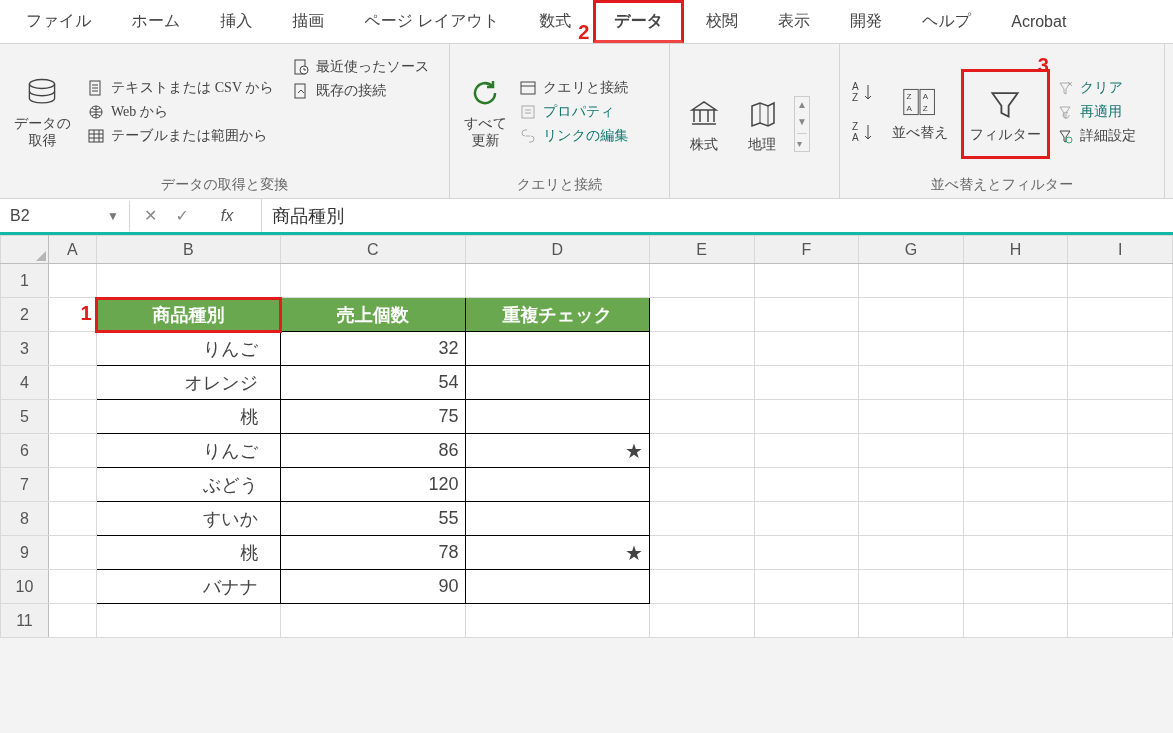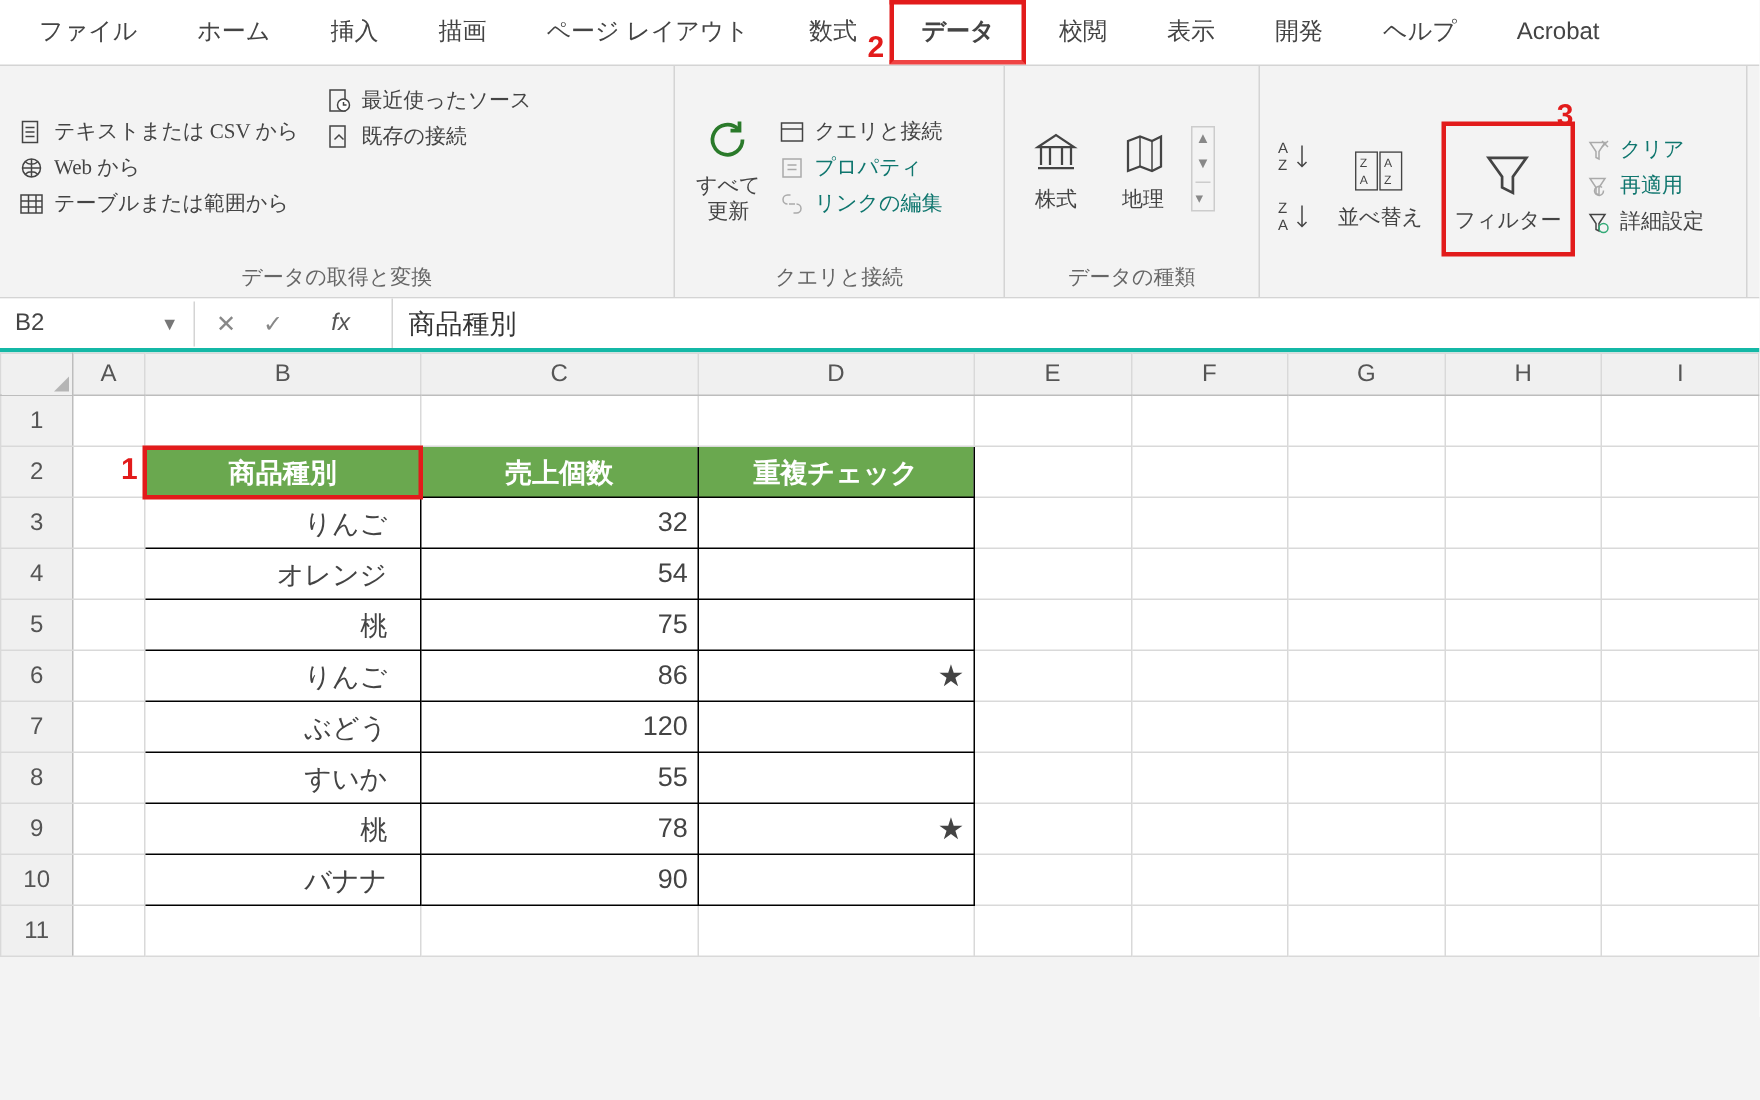--- a/index.html
+++ b/index.html
@@ -75,20 +75,31 @@
   <div class="tab">表示</div>
   <div class="tab">開発</div>
   <div class="tab">ヘルプ</div>
   <div class="tab">Acrobat</div>
 </div>
 
 <div class="ribbon">
 
   <div class="ribbon-group" style="width:450px;">
     <div class="group-body">
+      <div class="vbtn">
+        <div class="icon">
+          <svg width="40" height="40" viewBox="0 0 40 40">
+              <ellipse cx="20" cy="10" rx="14" ry="5" fill="none" stroke="#444" stroke-width="1.5"></ellipse>
+              <path d="M6 10 v16 a14 5 0 0 0 28 0 V10" fill="none" stroke="#444" stroke-width="1.5"></path>
+              <path d="M6 18 a14 5 0 0 0 28 0" fill="none" stroke="#444" stroke-width="1.5"></path>
+            </svg>
+        </div>
+        <div class="lbl" style="white-space:pre-line;">データの
+取得</div>
+      </div>
       <div class="small-list" style="margin-left:4px;font-family:Liberation Serif, serif;">
         <div class="small-btn">
           <span class="mini-icon">
               <svg width="16" height="16">
                 <rect x="2" y="1" width="10" height="14" fill="none" stroke="#444"></rect>
                 <path d="M4 5h6M4 8h6M4 11h6" stroke="#444"></path>
               </svg>
             </span>
           <span>テキストまたは CSV から</span>
         </div>
@@ -199,21 +210,20 @@
             </svg>
         </div>
         <div class="lbl">地理</div>
       </div>
       <div style="display:flex;flex-direction:column;gap:6px;padding:2px;border:1px solid #ccc;">
         <span style="font-size:10px;color:#888;cursor:pointer;">▲</span>
         <span style="font-size:10px;color:#888;cursor:pointer;">▼</span>
         <span style="font-size:10px;color:#888;cursor:pointer;border-top:1px solid #ccc;padding-top:4px;">▾</span>
       </div>
     </div>
-    <div class="group-label">データの種類</div>
   </div>
 
   <div class="ribbon-group" style="width:325px; position:relative;">
     <div class="group-body">
       <div style="display:flex;flex-direction:column;gap:18px;padding:4px;">
         <div style="cursor:pointer;">
           <svg width="24" height="22">
               <text x="0" y="9" font-size="10" fill="#444">A</text>
               <text x="0" y="20" font-size="10" fill="#444">Z</text>
               <path d="M16 4v14M13 15l3 3 3-3" stroke="#444" fill="none"></path>
@@ -272,20 +282,21 @@
           <span class="mini-icon">
               <svg width="16" height="16">
                 <path d="M3 3h10L9 9v5l-2-1V9z" fill="none" stroke="#444"></path>
                 <circle cx="12" cy="12" r="3" fill="none" stroke="#3a7"></circle>
               </svg>
             </span>
           <span>詳細設定</span>
         </div>
       </div>
     </div>
+    <div class="group-label">並べ替えとフィルター</div>
   </div>
 </div>
 
 <div class="formulabar">
   <div class="namebox">
     <span>B2</span>
     <span class="dd">▼</span>
   </div>
   <div class="fx-controls">
     <span style="cursor:pointer;">✕</span>

